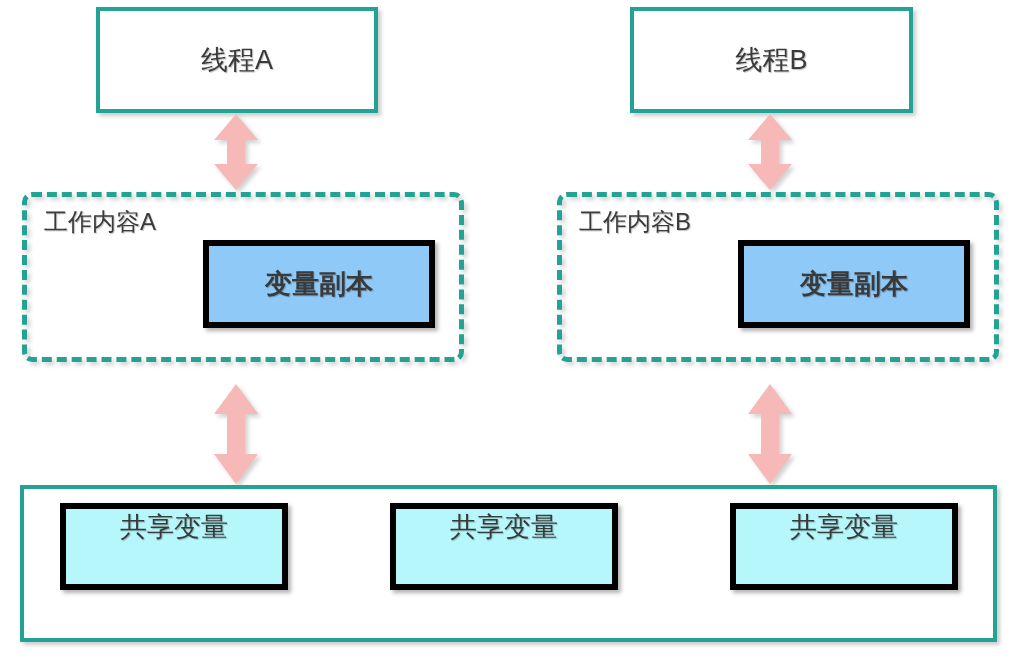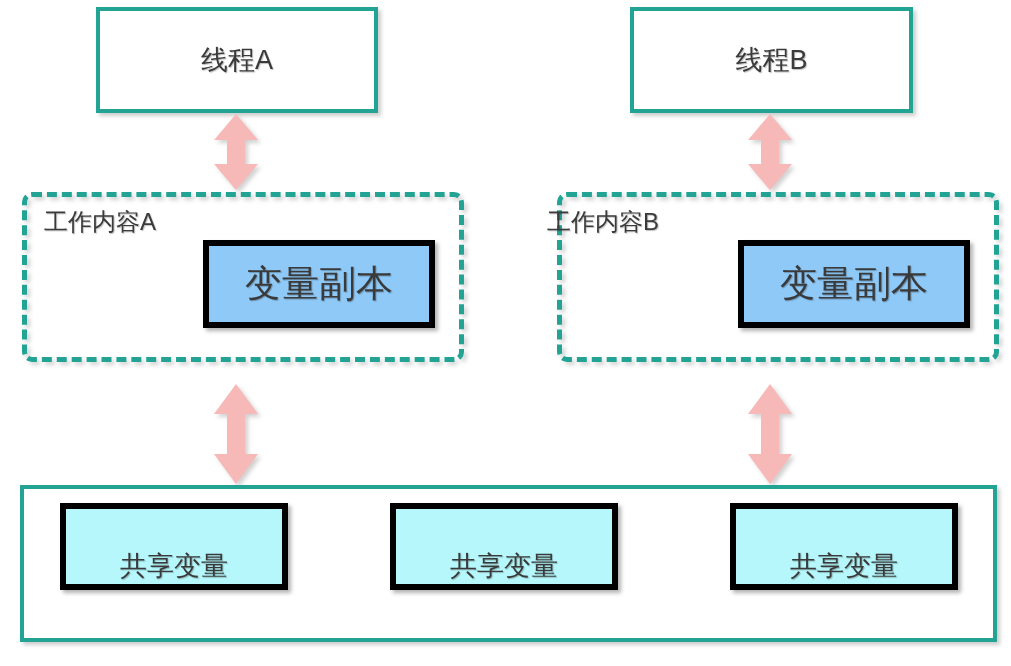--- a/index.html
+++ b/index.html
@@ -46,37 +46,37 @@
 
   
   .varcopy-box{
     position:absolute;
     box-sizing:border-box;
     background:#8fc9f7;
     border:6px solid #000000;
     box-shadow:3px 3px 4px rgba(0,0,0,0.30);
     display:flex;align-items:center;justify-content:center;
   }
-  .varcopy-box .lbl{font-size:37px;}
+  .varcopy-box .lbl{font-size:27px;font-weight:bold;}
 
   
   .mem-box{
     position:absolute;
     box-sizing:border-box;
     background:#ffffff;
     border:4px solid #22a394;
     box-shadow:3px 3px 4px rgba(0,0,0,0.20);
   }
   .shared-box{
     position:absolute;
     box-sizing:border-box;
     background:#b5f7fb;
     border:6px solid #000000;
     box-shadow:3px 3px 4px rgba(0,0,0,0.30);
-    display:flex;align-items:flex-end;justify-content:center;
+    display:flex;align-items:flex-start;justify-content:center;
   }
   .shared-box .lbl{font-size:27px;}
   .mem-label{
     position:absolute;
     font-size:22px;
     text-align:center;
   }
 
   
   .arrow{
@@ -102,21 +102,21 @@
   </svg>
 
   <svg class="arrow" style="left:746px;top:114px;" width="48" height="76" viewBox="0 0 48 76">
     <polygon points="24,0 46,26 33,26 33,50 46,50 24,76 2,50 15,50 15,26 2,26" fill="#f7b8b8"></polygon>
   </svg>
 
   <div class="work-box" style="left:22px;top:192px;width:442px;height:170px;"></div>
   <div class="work-label lbl" style="left:44px;top:206px;">工作内容A</div>
 
   <div class="work-box" style="left:557px;top:192px;width:442px;height:170px;"></div>
-  <div class="work-label lbl" style="left:547px;top:206px;">工作内容B</div>
+  <div class="work-label lbl" style="left:579px;top:206px;">工作内容B</div>
 
   <div class="varcopy-box" style="left:203px;top:240px;width:232px;height:88px;">
     <span class="lbl">变量副本</span>
   </div>
 
   <div class="varcopy-box" style="left:738px;top:240px;width:232px;height:88px;">
     <span class="lbl">变量副本</span>
   </div>
 
   <svg class="arrow" style="left:212px;top:384px;" width="48" height="100" viewBox="0 0 48 100">

